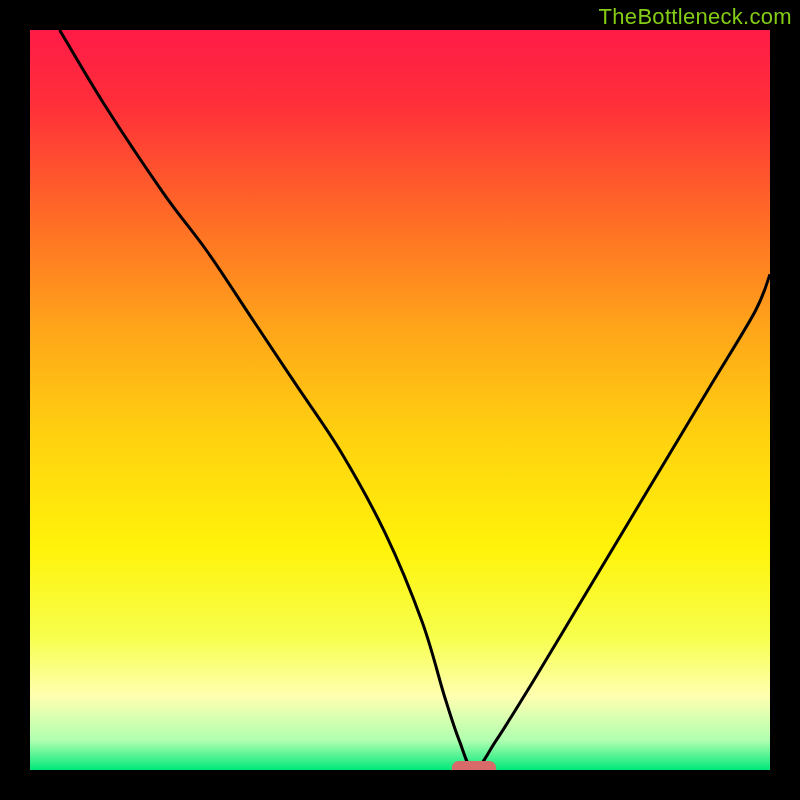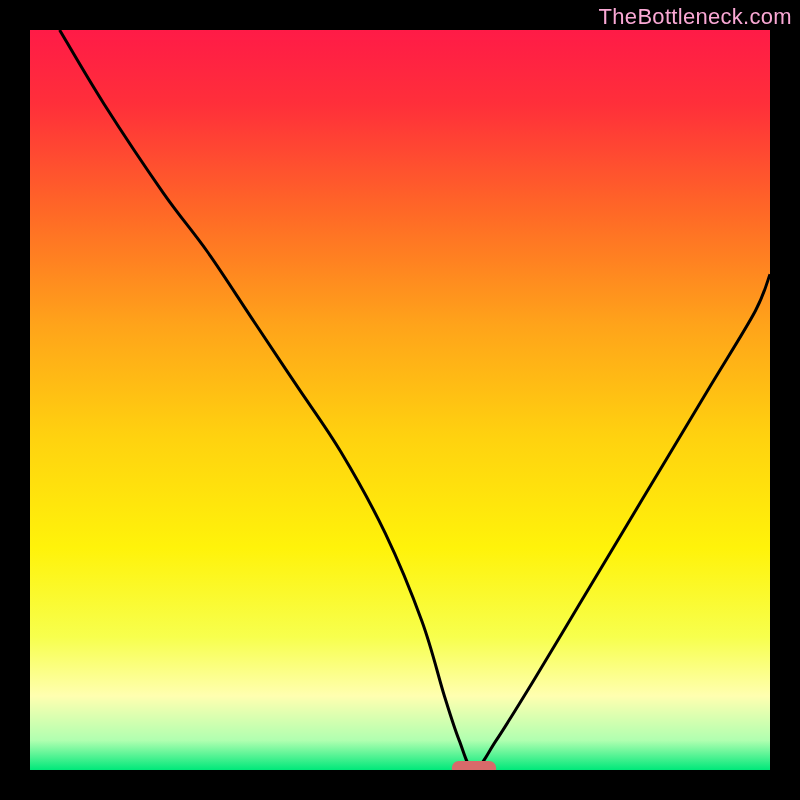--- a/index.html
+++ b/index.html
@@ -25,21 +25,21 @@
     width: 740px;
     height: 740px;
     overflow: hidden;
   }
   .watermark {
     position: absolute;
     top: 4px;
     right: 8px;
     font-family: Arial, Helvetica, sans-serif;
     font-size: 22px;
-    color: #f9a8d4;
+    color: #84cc16;
     letter-spacing: 0.3px;
     user-select: none;
   }
   svg { display: block; }
 </style>
 </head>
 <body>
 
 <div class="frame">
   <div class="plot">

